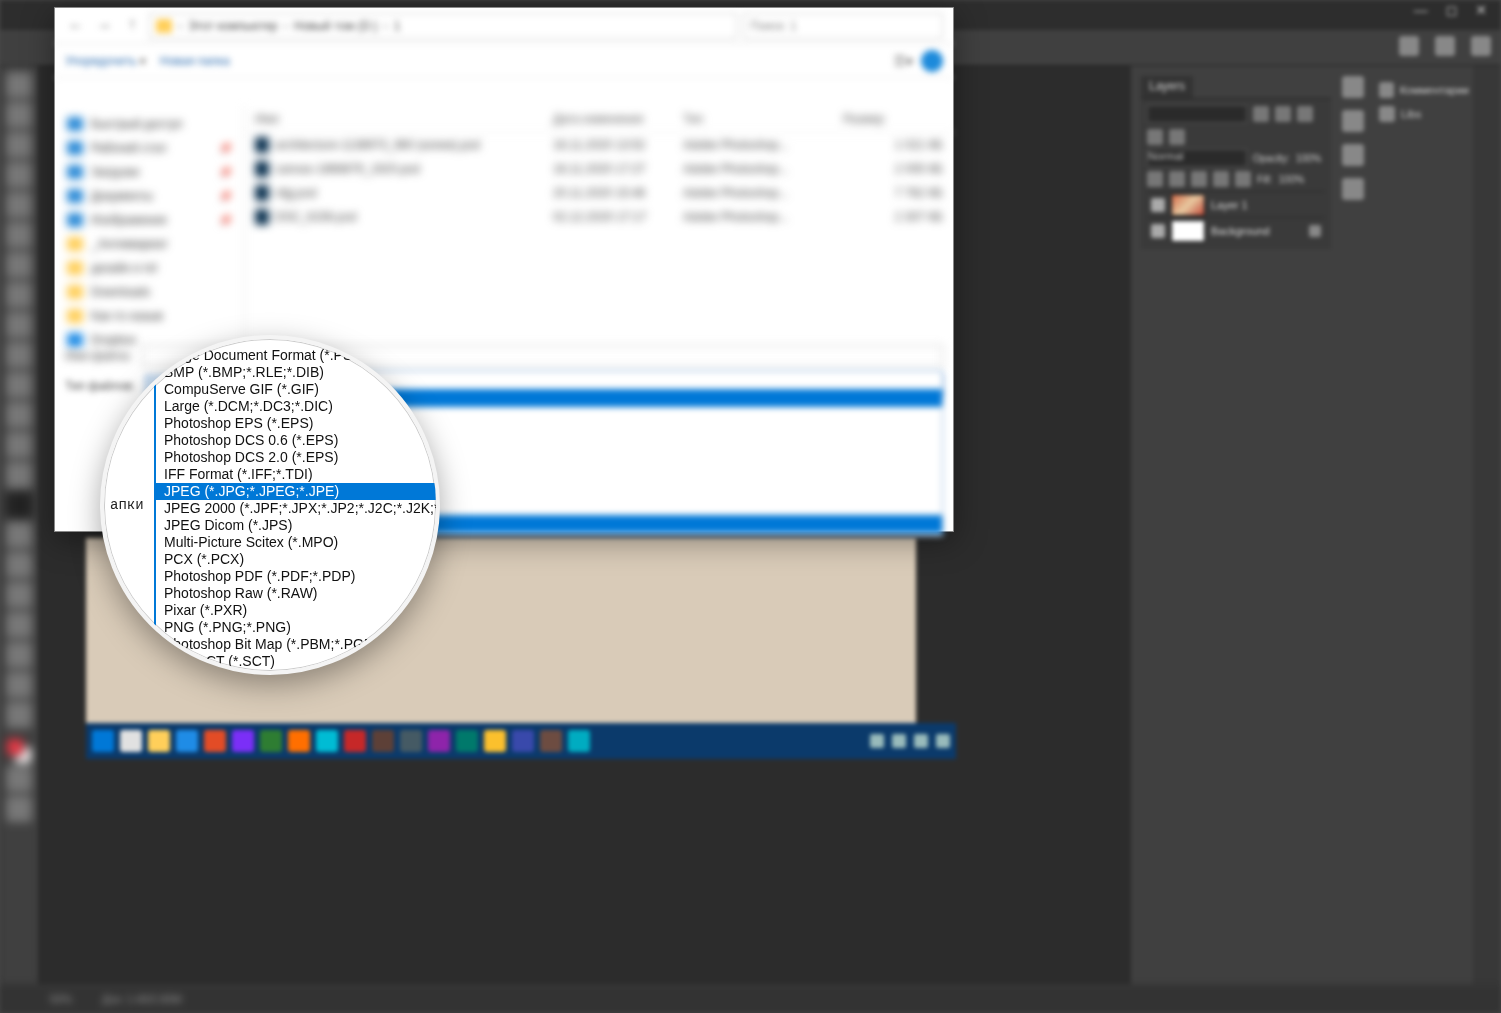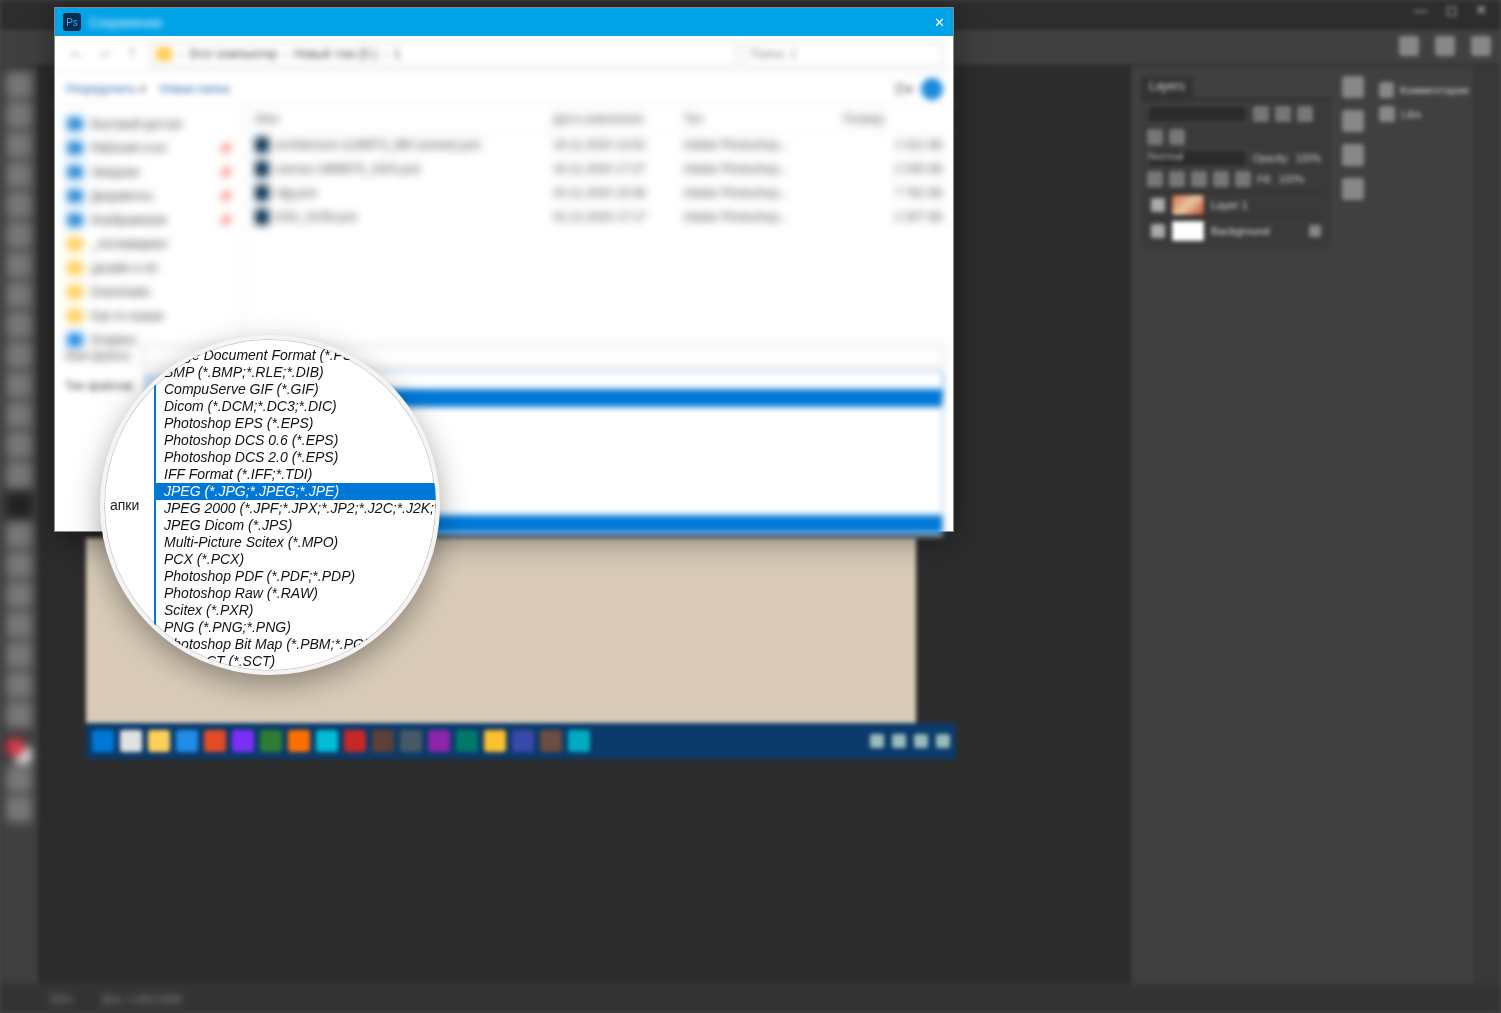--- a/index.html
+++ b/index.html
@@ -212,27 +212,26 @@
     pointer-events: none;
   }
   .magnifier {
     width: 100%; height: 100%; border-radius: 50%;
     background: #fff; border: 4px solid #f4f4f4;
     box-shadow: 0 10px 30px rgba(0,0,0,.35), inset 0 0 0 1px #ccc;
     overflow: hidden; pointer-events: auto; position: relative;
   }
   .mag-label {
     position: absolute; left: 0; top: 158px; font-size: 14px; color: #222;
-    background: transparent; padding: 0 6px; z-index: 2;
+    background: transparent; padding: 0 6px; z-index: 2; font-family: Liberation Mono, monospace;
   }
   .format-list {
     position: absolute; left: 50px; top: 8px; right: -20px;
     font-size: 14px; color: #111; line-height: 17px;
     border-left: 2px solid #0078d7;
-    font-style: italic;
   }
   .format-item {
     padding: 0 8px; white-space: nowrap; cursor: default;
   }
   .format-item.selected {
     background: #0078d7; color: #fff;
   }
 </style>
 </head>
 <body>
@@ -372,27 +371,20 @@
     </div>
   </div>
 
   <div class="ps-status">
     <span>50%</span>
     <span>Док: 1.40/2.80M</span>
   </div>
 </div>
 
 <div class="save-dialog">
-  <div class="sd-title">
-    <div class="sd-ps-icon">Ps</div>
-    <span style="filter:blur(3px)">Сохранение</span>
-    <div class="win-ctl">
-      <span>✕</span>
-    </div>
-  </div>
 
   <div class="sd-nav">
     <div class="nav-arr">←</div>
     <div class="nav-arr">→</div>
     <div class="nav-arr">↑</div>
     <div class="nav-path">
       <div class="folder-ico"></div>
       <span class="crumb-sep">›</span>
       <span>Этот компьютер</span>
       <span class="crumb-sep">›</span>
@@ -530,31 +522,31 @@
   </div>
 </div>
 
 <div class="magnifier-wrapper">
   <div class="magnifier">
     <span class="mag-label">апки</span>
     <div class="format-list" id="format-list">
         <div class="format-item">Large Document Format (*.PSB)</div>
         <div class="format-item">BMP (*.BMP;*.RLE;*.DIB)</div>
         <div class="format-item">CompuServe GIF (*.GIF)</div>
-        <div class="format-item">Dicom (*.DCM;*.DC3;*.DIC)</div>
+        <div class="format-item">Large (*.DCM;*.DC3;*.DIC)</div>
         <div class="format-item">Photoshop EPS (*.EPS)</div>
         <div class="format-item">Photoshop DCS 0.6 (*.EPS)</div>
         <div class="format-item">Photoshop DCS 2.0 (*.EPS)</div>
         <div class="format-item">IFF Format (*.IFF;*.TDI)</div>
         <div class="format-item selected">JPEG (*.JPG;*.JPEG;*.JPE)</div>
         <div class="format-item">JPEG 2000 (*.JPF;*.JPX;*.JP2;*.J2C;*.J2K;*.JPC)</div>
         <div class="format-item">JPEG Dicom (*.JPS)</div>
         <div class="format-item">Multi-Picture Scitex (*.MPO)</div>
         <div class="format-item">PCX (*.PCX)</div>
         <div class="format-item">Photoshop PDF (*.PDF;*.PDP)</div>
         <div class="format-item">Photoshop Raw (*.RAW)</div>
-        <div class="format-item">Scitex (*.PXR)</div>
+        <div class="format-item">Pixar (*.PXR)</div>
         <div class="format-item">PNG (*.PNG;*.PNG)</div>
         <div class="format-item">Photoshop Bit Map (*.PBM;*.PGM;*.PPM)</div>
         <div class="format-item">Scitex CT (*.SCT)</div>
       </div>
   </div>
 </div>
 
 </body></html>

